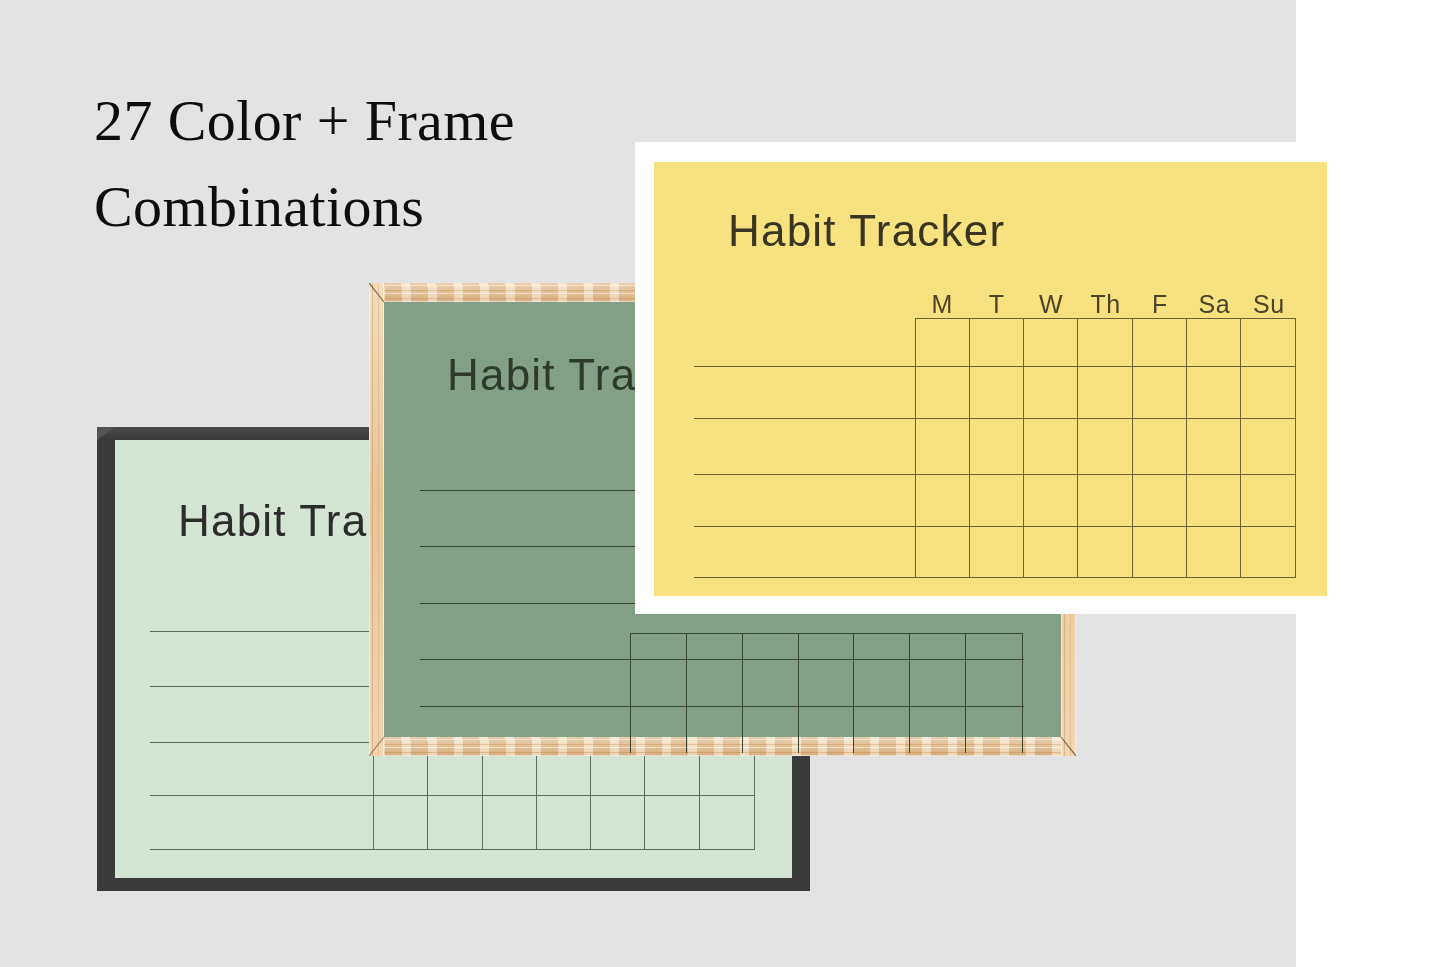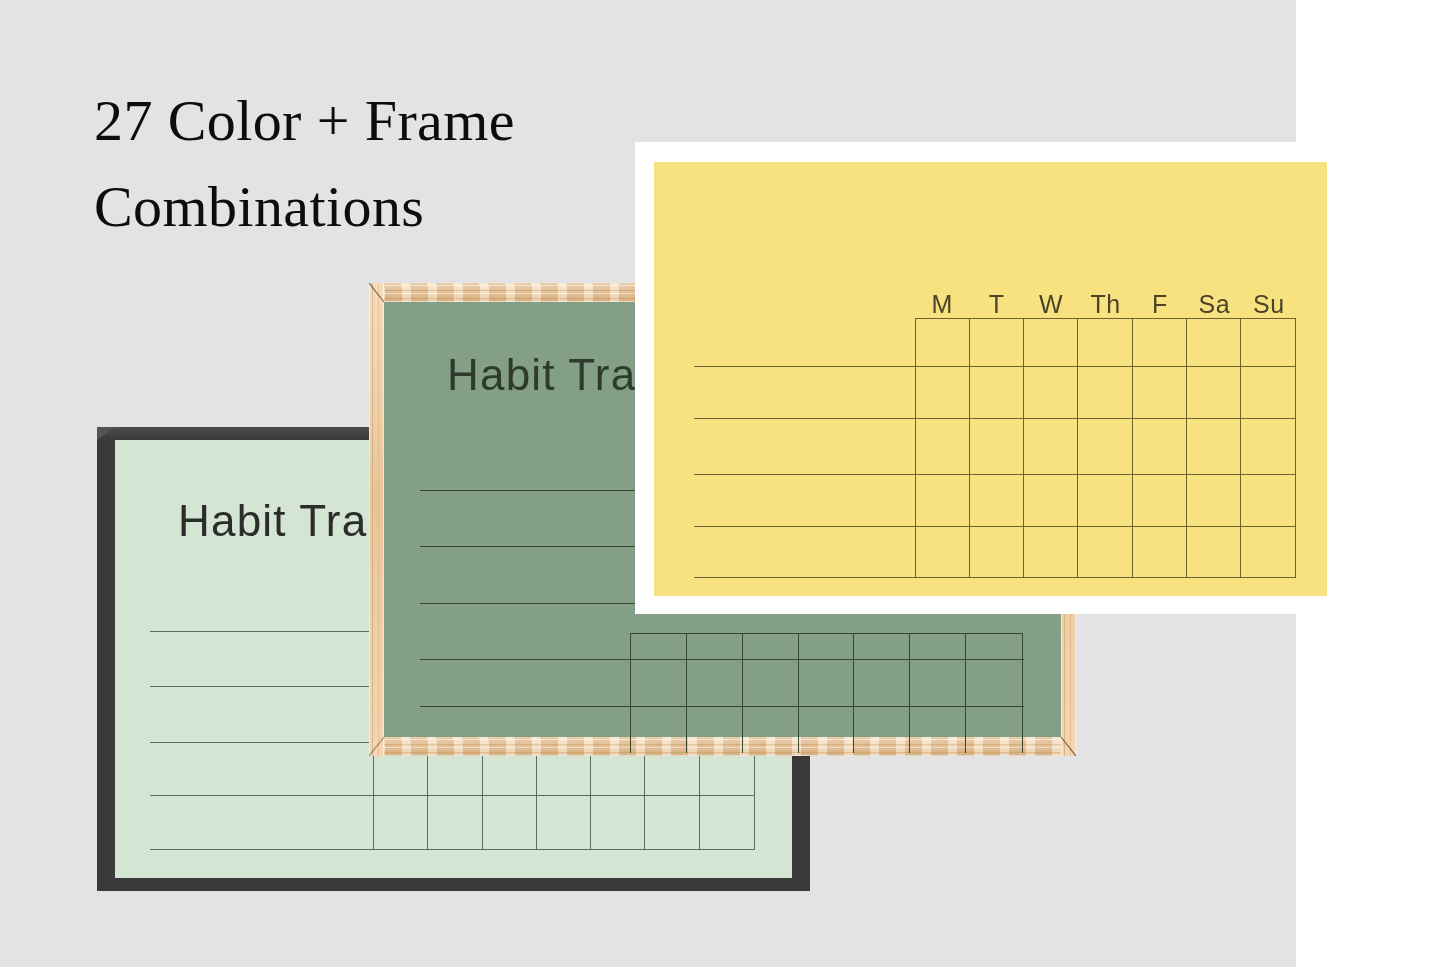--- a/index.html
+++ b/index.html
@@ -246,20 +246,21 @@
         <div class="cell" style="border-right:1.8px solid #39462f;"></div>
         <div class="cell" style="border-right:1.8px solid #39462f;"></div>
         <div class="cell" style="border-right:1.8px solid #39462f;"></div>
         <div class="cell"></div>
       </div>
     </div>
   </div>
 
   <div id="card-yellow">
     <div class="inner">
+      <div class="card-title" style="left:74px; top:44px; font-size:44px; color:#3a3523;">Habit Tracker</div>
 
       <div class="daylabels" style="left:261px; top:128px; width:381px; grid-template-columns:repeat(7,1fr); font-size:25px; color:#4b432a;">
         <span>M</span>
         <span>T</span>
         <span>W</span>
         <span>Th</span>
         <span>F</span>
         <span>Sa</span>
         <span>Su</span>
       </div>

